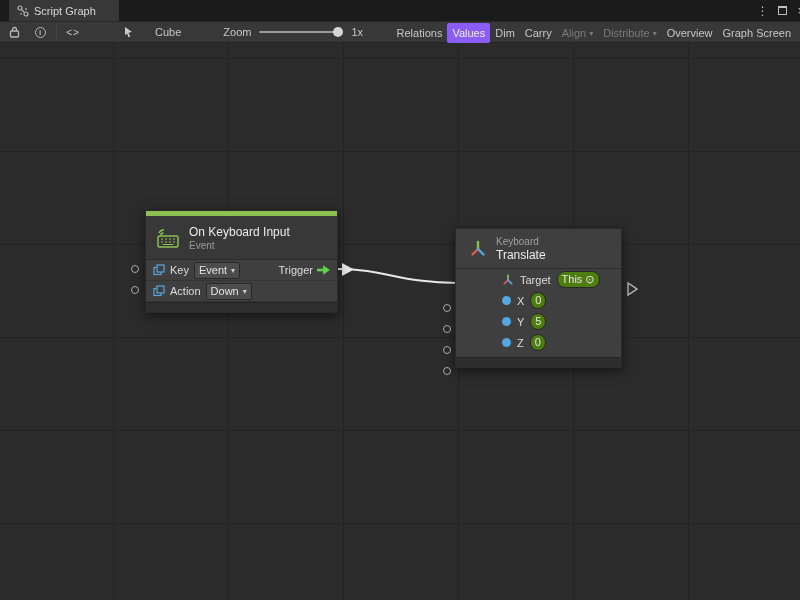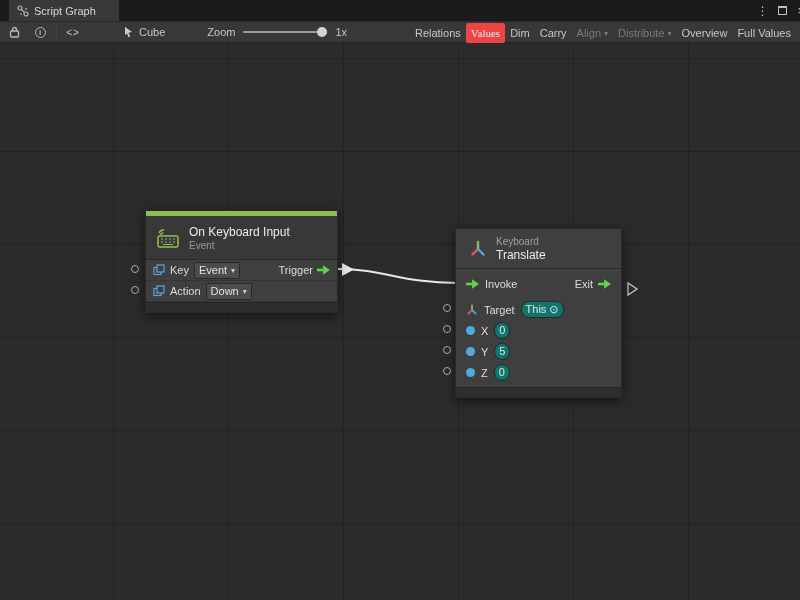--- a/index.html
+++ b/index.html
@@ -17,46 +17,46 @@
 
   
   .toolbar { position:absolute; top:21px; left:0; width:800px; height:22px; background:#383838;
              border-top:1px solid #292929; border-bottom:1px solid #232323;
              display:flex; align-items:center; font-size:11px; color:#c8c8c8; padding:0 4px; }
   .ticon { display:inline-flex; align-items:center; justify-content:center; width:20px; height:18px; }
   .tsep { width:1px; height:14px; background:#2b2b2b; border-right:1px solid #454545; margin:0 6px; }
   .info-circle { width:11px; height:11px; border:1px solid #b8b8b8; border-radius:50%;
                  font-size:8px; font-weight:bold; color:#b8b8b8; display:flex; align-items:center; justify-content:center; }
   .code-glyph { font-size:10px; letter-spacing:1px; color:#c8c8c8; }
-  .obj-group { display:flex; align-items:center; gap:5px; margin-left:40px;text-align:center; }
+  .obj-group { display:flex; align-items:center; gap:21px; margin-left:40px;text-align:center; }
   .zoom-group { display:flex; align-items:center; gap:8px; margin-left:42px;justify-content:flex-end; }
   .slider { position:relative; width:84px; height:12px; }
   .slider .track { position:absolute; top:5px; left:0; width:84px; height:2px; background:#999; border-radius:1px; }
   .slider .handle { position:absolute; top:1px; left:74px; width:10px; height:10px; border-radius:50%; background:#d4d4d4; }
   .tbtns { margin-left:auto; display:flex; align-items:flex-end; height:22px; }
   .tbtn { display:flex; align-items:center; gap:3px; padding:0 5px; height:20px; color:#c8c8c8; cursor:default; white-space:nowrap; }
-  .tbtn.active { background:#ef4444; color:#eeeeee; border-radius:2px;font-family:Liberation Serif, serif; }
+  .tbtn.active { background:#8b5cf6; color:#eeeeee; border-radius:2px; }
   .tbtn.disabled { color:#7a7a7a; }
   .caret2 { font-size:8px; }
 
   
   .canvas { position:absolute; top:43px; left:0; width:800px; height:557px; background:#2b2b2b;
             background-image:
               linear-gradient(to right, #232323 1px, transparent 1px),
               linear-gradient(to bottom, #232323 1px, transparent 1px);
             background-size:115px 93px; background-position:-2px 15px; }
   .wires { position:absolute; top:0; left:0; width:800px; height:557px; pointer-events:none; }
 
   
   .node { position:absolute; background:#3f3f3f; box-shadow:0 3px 10px rgba(0,0,0,0.55);
           border:1px solid #2a2a2a; color:#dddddd; font-size:11px; }
   .node-footer { height:10px; background:#2e2e2e; border-top:1px solid #242424; }
   .port { position:absolute; width:8px; height:8px; border:1px solid #a8a8a8; border-radius:50%; background:transparent; }
   .flow-arrow { display:inline-block; width:13px; height:10px; }
-  .chip { background:#0f766e; border:1px solid #282828; border-radius:8px; padding:0 4px;
+  .chip { background:#4d7c0f; border:1px solid #282828; border-radius:8px; padding:0 4px;
           color:#e3e3e3; line-height:15px; display:inline-flex; align-items:center; gap:3px; }
   .dd { background:#4c4c4c; border:1px solid #282828; border-radius:2px; padding:0 4px;
         color:#e3e3e3; line-height:15px; display:inline-flex; align-items:center; gap:4px; }
   .dd .caret { font-size:8px; color:#cccccc; }
 
   
   .node.kb { left:145px; top:167px; width:193px; }
   .kb-topbar { height:5px; background:#8CC152; }
   .kb-header { height:44px; background:#383838; display:flex; align-items:center; gap:9px; padding:0 10px;
                border-bottom:1px solid #2c2c2c; }
@@ -66,21 +66,21 @@
   .kb-row .right { margin-left:auto; display:flex; align-items:center; gap:4px; }
 
   
   .node.tr { left:455px; top:185px; width:167px; }
   .tr-header { height:40px; display:flex; align-items:center; gap:9px; padding:0 13px; background:#3f3f3f;
                border-bottom:1px solid #2c2c2c; }
   .tr-cat { font-size:10px; color:#a0a0a0; }
   .tr-title { font-size:12px; color:#ececec; margin-top:1px; }
   .tr-flowrow { height:30px; display:flex; align-items:center; padding:0 10px; gap:6px; }
   .tr-flowrow .right { margin-left:auto; display:flex; align-items:center; gap:5px; }
-  .tr-row { height:21px; display:flex; align-items:center; gap:6px; padding:0 10px; }
+  .tr-row { height:21px; display:flex; align-items:center; gap:6px; padding:0 10px;margin-left:36px; }
   .tr-pad { height:4px; }
   .dot-blue { width:9px; height:9px; border-radius:50%; background:#53A8E2; display:inline-block; }
   .lbl { color:#dddddd; }
 </style>
 </head>
 <body>
 
 <div class="titlebar">
   <div class="tab">
     <svg width="12" height="12" viewBox="0 0 12 12">
@@ -146,21 +146,21 @@
       <span class="caret2">▾</span>
       </span>
     <span class="tbtn disabled">
       <span>Distribute</span>
       <span class="caret2">▾</span>
       </span>
     <span class="tbtn">
       <span>Overview</span>
       </span>
     <span class="tbtn">
-      <span>Full Values</span>
+      <span>Graph Screen</span>
       </span>
   </div>
 </div>
 
 <div class="canvas">
 
   <svg class="wires">
     <path d="M338,226 C385,226 400,240 458,240" stroke="#e8e8e8" stroke-width="2" fill="none"></path>
     <polygon points="342,220 354,226.5 342,233" fill="#e8e8e8"></polygon>
     <polygon points="628,240 637,246 628,252" fill="none" stroke="#c8c8c8" stroke-width="1.3"></polygon>
@@ -219,34 +219,20 @@
       <svg width="18" height="18" viewBox="0 0 18 18">
         <path d="M9 9 L9 2" stroke="#8CC152" stroke-width="2.4" stroke-linecap="round"></path>
         <path d="M9 9 L3.5 14.5" stroke="#E05A5A" stroke-width="2.4" stroke-linecap="round"></path>
         <path d="M9 9 L14.5 14.5" stroke="#53A8E2" stroke-width="2.4" stroke-linecap="round"></path>
       </svg>
       <div>
         <div class="tr-cat">Keyboard</div>
         <div class="tr-title">Translate</div>
       </div>
     </div>
-    <div class="tr-flowrow">
-      <svg class="flow-arrow" viewBox="0 0 14 10">
-        <rect x="0" y="3.6" width="7" height="2.8" fill="#5FD14B"></rect>
-        <polygon points="6.5,0 14,5 6.5,10" fill="#5FD14B"></polygon>
-      </svg>
-      <span class="lbl">Invoke</span>
-      <span class="right">
-        <span class="lbl">Exit</span>
-        <svg class="flow-arrow" viewBox="0 0 14 10">
-          <rect x="0" y="3.6" width="7" height="2.8" fill="#5FD14B"></rect>
-          <polygon points="6.5,0 14,5 6.5,10" fill="#5FD14B"></polygon>
-        </svg>
-      </span>
-    </div>
     <div class="tr-row">
       <svg width="12" height="12" viewBox="0 0 18 18">
         <path d="M9 9 L9 2" stroke="#8CC152" stroke-width="2.6" stroke-linecap="round"></path>
         <path d="M9 9 L3.5 14.5" stroke="#E05A5A" stroke-width="2.6" stroke-linecap="round"></path>
         <path d="M9 9 L14.5 14.5" stroke="#53A8E2" stroke-width="2.6" stroke-linecap="round"></path>
       </svg>
       <span class="lbl">Target</span>
       <span class="chip">
         <span>This</span>
         <span>⊙</span>

